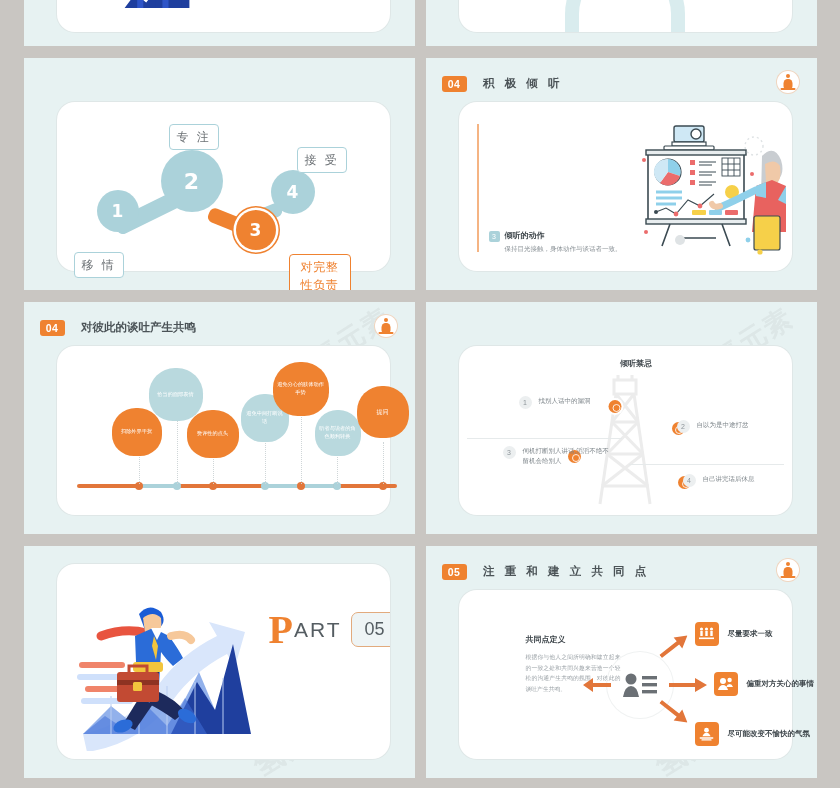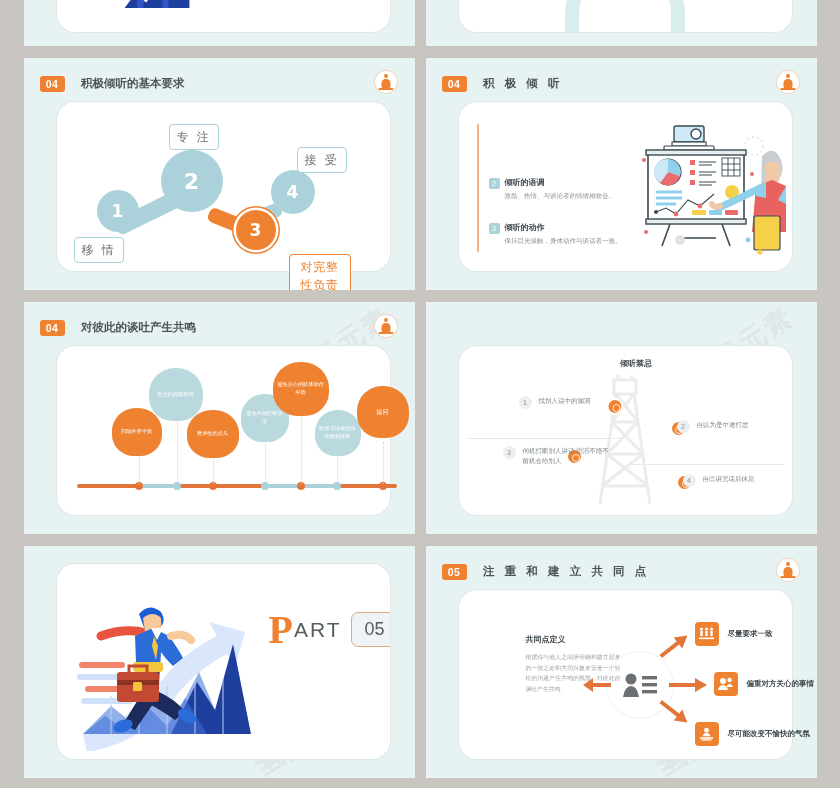--- a/index.html
+++ b/index.html
@@ -194,41 +194,32 @@
     <div class="slide-inner">
       <div class="card" style="top:-160px;bottom:6px;">
         <div style="position:absolute;left:50%;transform:translateX(-50%);bottom:0;width:120px;height:78px;border-radius:60px 60px 0 0;border:14px solid #d9ecee;border-bottom:none;box-sizing:border-box;"></div>
 
       </div>
     </div>
   </div>
 
   <div class="slide">
     <div class="slide-inner">
-      <div class="hdr">
-        <span class="badge">04</span>
-        <span class="hdr-title">积极倾听的基本要求</span>
-        <span class="logo">
-            <i></i>
-            <b></b>
-            <s></s>
-          </span>
-      </div>
       <div class="card">
         <div class="molecule">
           <div class="bar" style="left:56px;top:103px;width:68px;height:17px;transform:rotate(-26deg);"></div>
           <div class="bar o" style="left:150px;top:114px;width:54px;height:15px;transform:rotate(22deg);"></div>
           <div class="bar" style="left:178px;top:108px;width:48px;height:14px;transform:rotate(-22deg);"></div>
 
           <div class="node n-blue" style="left:40px;top:88px;width:42px;height:42px;">1</div>
           <div class="node n-blue" style="left:104px;top:48px;width:62px;height:62px;font-size:22px;">2</div>
           <div class="node n-org" style="left:179px;top:108px;width:40px;height:40px;">3</div>
           <div class="node n-blue" style="left:214px;top:68px;width:44px;height:44px;">4</div>
 
-          <div class="tag" style="left:17px;top:135px;">移 情</div>
+          <div class="tag" style="left:17px;top:150px;">移 情</div>
           <div class="tag" style="left:112px;top:22px;">专 注</div>
           <div class="tag" style="left:240px;top:45px;">接 受</div>
           <div class="tag o" style="left:232px;top:152px;">对完整性负责的意愿</div>
         </div>
       </div>
     </div>
   </div>
 
   <div class="slide">
     <div class="slide-inner">
@@ -237,26 +228,21 @@
         <span class="hdr-title sp">积 极 倾 听</span>
         <span class="logo">
             <i></i>
             <b></b>
             <s></s>
           </span>
       </div>
       <div class="card">
         <div class="vline"></div>
 
-        <div class="li" style="top:75px;">
-          <span class="num">2</span>
-          <h4>倾听的语调</h4>
-          <p>激励、热情、与谈论者的情绪相吻合。</p>
-        </div>
-        <div class="li" style="top:120px;">
+        <div class="li" style="top:128px;">
           <span class="num">3</span>
           <h4>倾听的动作</h4>
           <p>保持目光接触，身体动作与谈话者一致。</p>
         </div>
 
         <div class="illus">
           <svg viewBox="0 0 150 140" width="150" height="140">
 
             <rect x="38" y="6" width="30" height="16" rx="2" fill="#cfe8f5" stroke="#3b4a52" stroke-width="1.4"></rect>
             <circle cx="60" cy="14" r="5" fill="#fff" stroke="#3b4a52" stroke-width="1.4"></circle>

